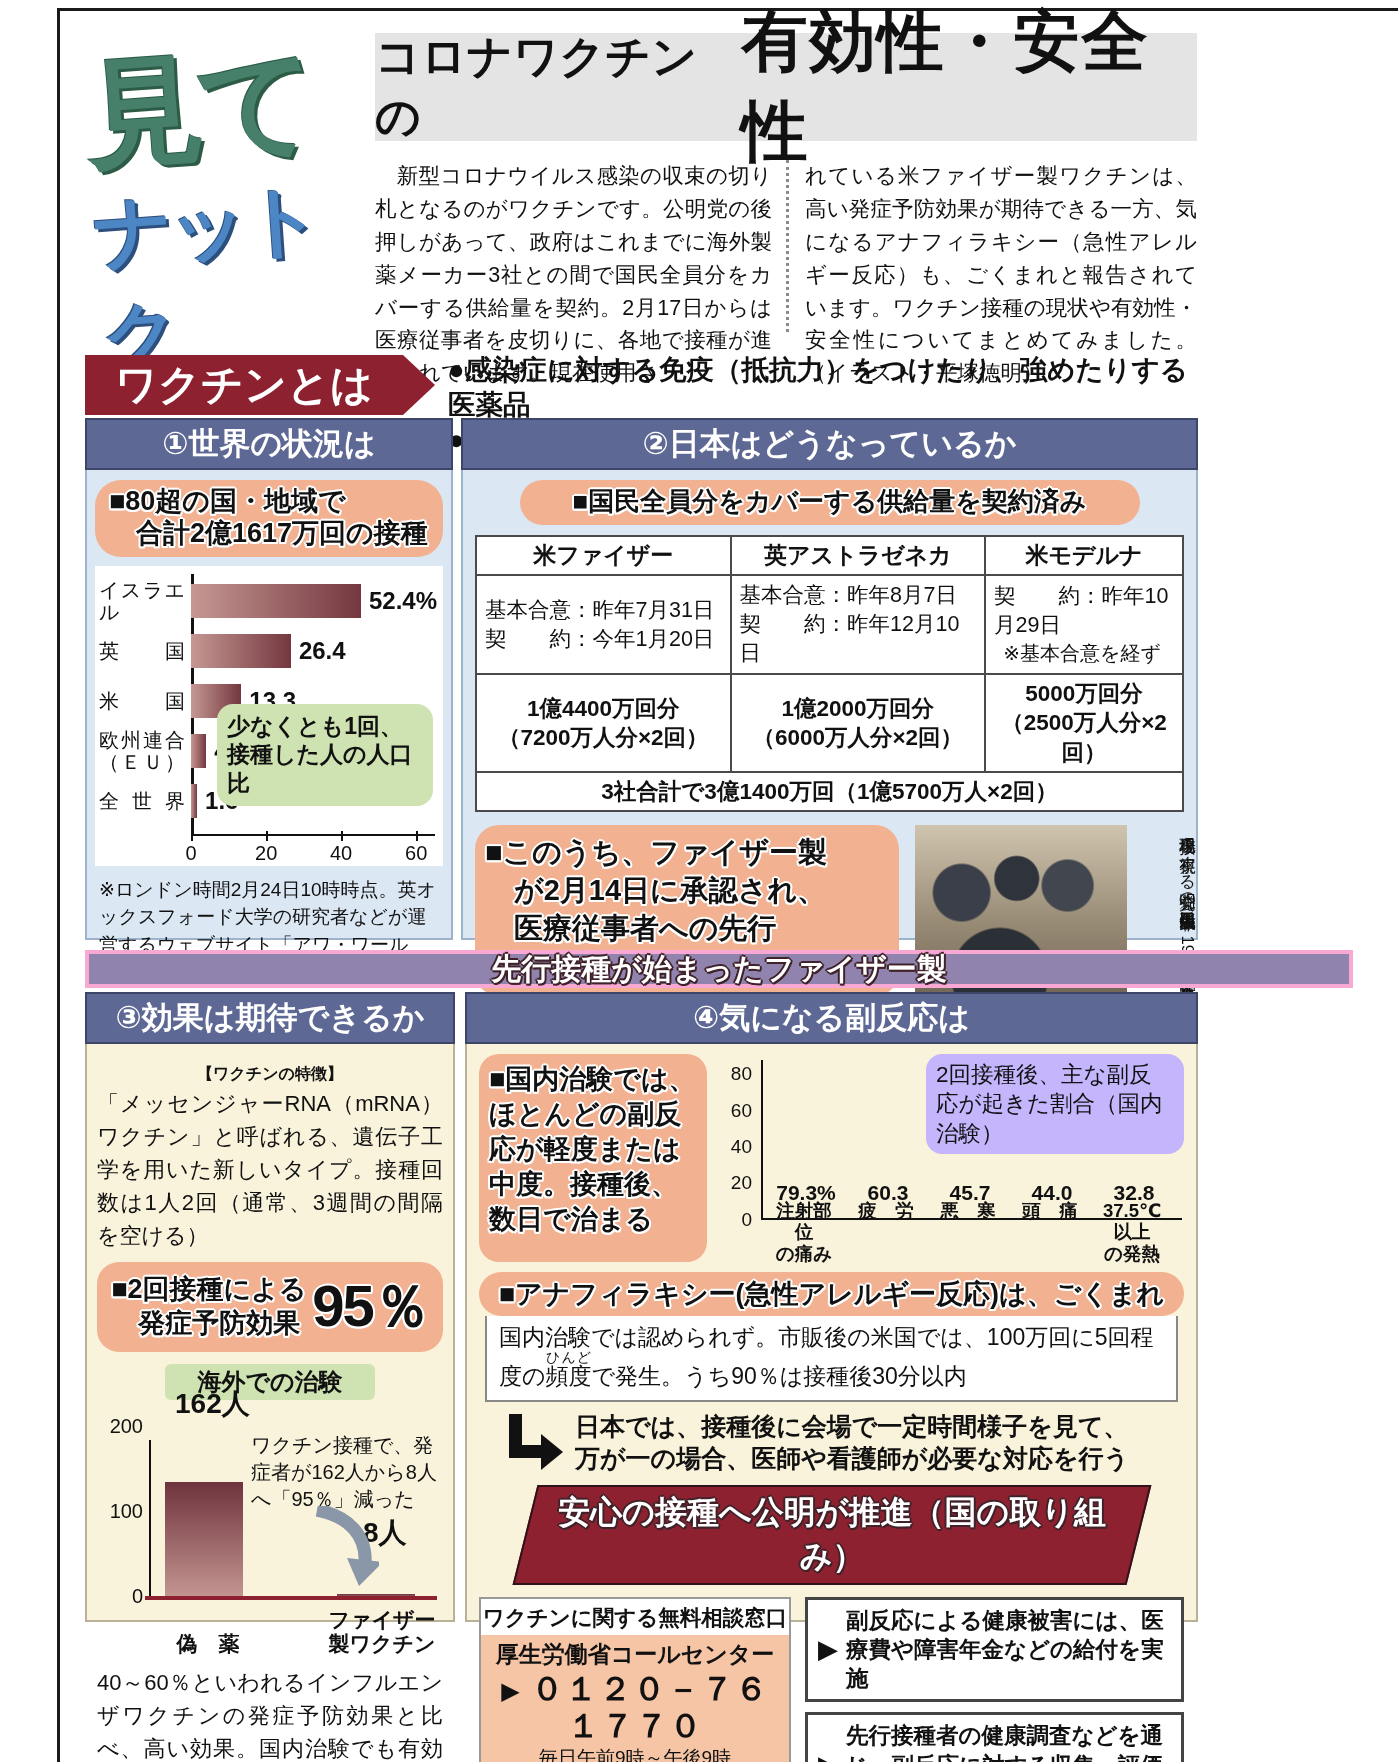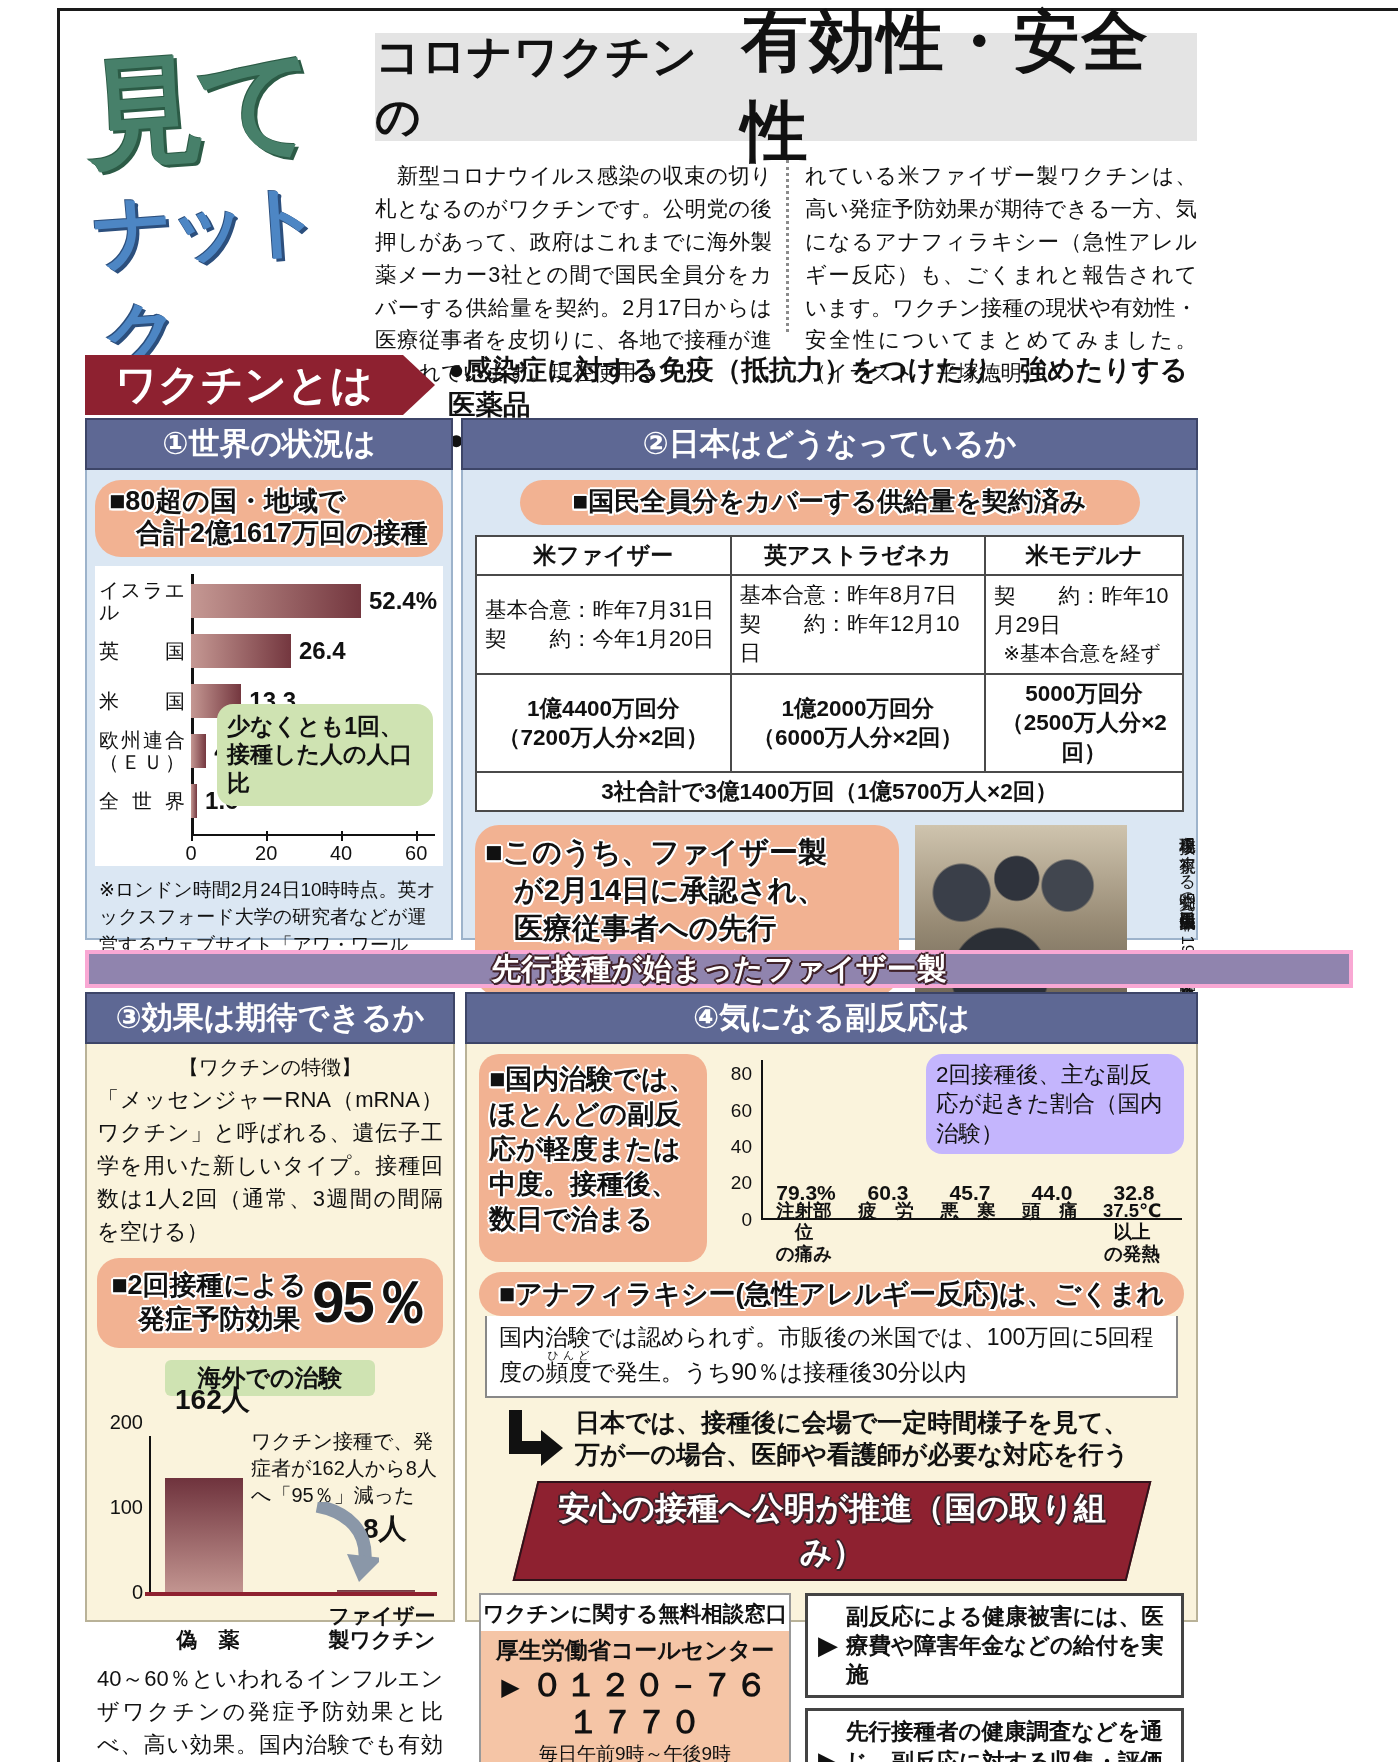--- a/index.html
+++ b/index.html
@@ -80,21 +80,21 @@
   .qtext{font-size:23px;font-weight:bold;line-height:1.25;}
   .abox{flex:1;background:#fff;border:3px solid #777;border-radius:8px;display:flex;align-items:center;gap:8px;padding:2px 10px;box-sizing:border-box;}
   .amark{font-size:46px;font-weight:bold;}
   .atext{font-size:21.5px;line-height:1.28;}
   
   .band{left:85px;top:950px;width:1268px;height:38px;background:#9084ae;border:4px solid #f9a8d4;
         display:flex;align-items:center;justify-content:center;font-size:30px;font-weight:bold;color:#fff;box-sizing:border-box;}
   
   .sec3{left:85px;top:992px;width:370px;}
   .sec3 .panel{background:#faf3dc;border-color:#b9b298;padding:8px 10px;height:578px;}
-  .feat-title{text-align:center;font-size:20px;font-weight:normal;margin-top:2px;}
+  .feat-title{text-align:center;font-size:16px;font-weight:bold;margin-top:12px;}
   .feat-body{font-size:22px;line-height:1.5;text-align:justify;margin-top:2px;}
   .effect-box{border-radius:22px;margin-top:10px;display:flex;align-items:center;justify-content:center;gap:6px;padding:6px 4px;}
   .effect-lines{font-size:27px;font-weight:bold;line-height:1.25;}
   .effect-val{font-size:58px;font-weight:bold;letter-spacing:-2px;}
   .trial-head{width:210px;margin:12px auto 0;background:#cfe3b2;text-align:center;font-size:24px;font-weight:bold;border-radius:6px;padding:2px 0;}
   .tchart{position:relative;height:250px;margin-top:6px;}
   .tplot{position:absolute;left:52px;right:6px;top:34px;bottom:56px;border-left:2.5px solid #111;}
   .tbase{position:absolute;left:48px;right:6px;bottom:56px;height:4px;background:#8e2130;}
   .tytick{position:absolute;left:0;width:52px;text-align:right;font-size:20px;padding-right:6px;box-sizing:border-box;}
   .tbar{position:absolute;bottom:0;background:linear-gradient(to bottom,#6f333d,#c59893);}
@@ -113,21 +113,21 @@
   .secol{width:58px;display:flex;flex-direction:column;align-items:center;justify-content:flex-end;}
   .seval{font-size:21px;font-weight:bold;white-space:nowrap;margin-bottom:13px;}
   .sebar{width:100%;background:linear-gradient(to bottom,#74373f,#c59893);}
   .seytick{position:absolute;left:0;width:40px;text-align:right;font-size:19px;padding-right:5px;box-sizing:border-box;transform:translateY(50%);}
   .secats{position:absolute;left:58px;right:2px;bottom:0;display:flex;gap:24px;}
   .secat{width:58px;font-size:18.5px;font-weight:bold;text-align:center;white-space:pre-line;line-height:1.15;}
   .senote{position:absolute;right:0;top:0;width:238px;background:#c4b5fd;border-radius:16px;padding:6px 10px;
           font-size:22.5px;font-weight:normal;line-height:1.3;}
   .ana-title{border-radius:22px;margin-top:8px;text-align:center;font-size:27px;font-weight:bold;padding:4px 0;}
   .ana-body{background:#fff;border:2px solid #888;border-top:none;margin:0 6px;padding:4px 12px 6px;font-size:23px;line-height:1.5;}
-  .ana-body rt{font-size:11px;}
+  .ana-body rt{font-size:14px;}
   .japan-note{display:flex;align-items:center;margin:8px 0 0 30px;gap:10px;}
   .larrow{position:relative;width:56px;height:56px;}
   .larrow .v{position:absolute;left:0;top:0;width:13px;height:44px;background:#111;}
   .larrow .h{position:absolute;left:0;top:31px;width:34px;height:13px;background:#111;}
   .larrow .t{position:absolute;left:32px;top:20px;border-top:18px solid transparent;border-bottom:18px solid transparent;border-left:22px solid #111;}
   .japan-text{font-size:25px;font-weight:bold;line-height:1.3;}
   .banner{width:610px;margin:10px auto 0;background:#8e2130;border:2px solid #30121a;transform:skewX(-14deg);
           padding:4px 0;}
   .banner-inner{transform:skewX(14deg);text-align:center;color:#fff;font-size:32px;font-weight:bold;}
   .s4-bottom{display:flex;gap:14px;margin-top:12px;}

